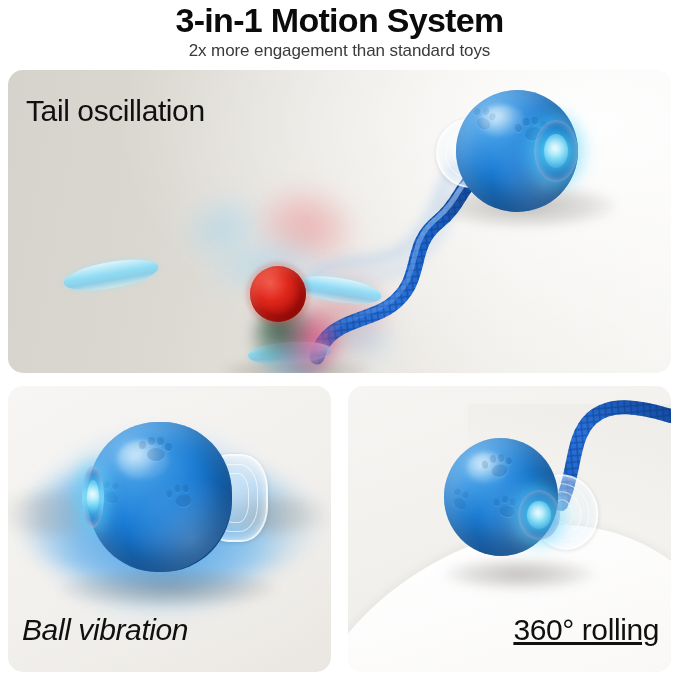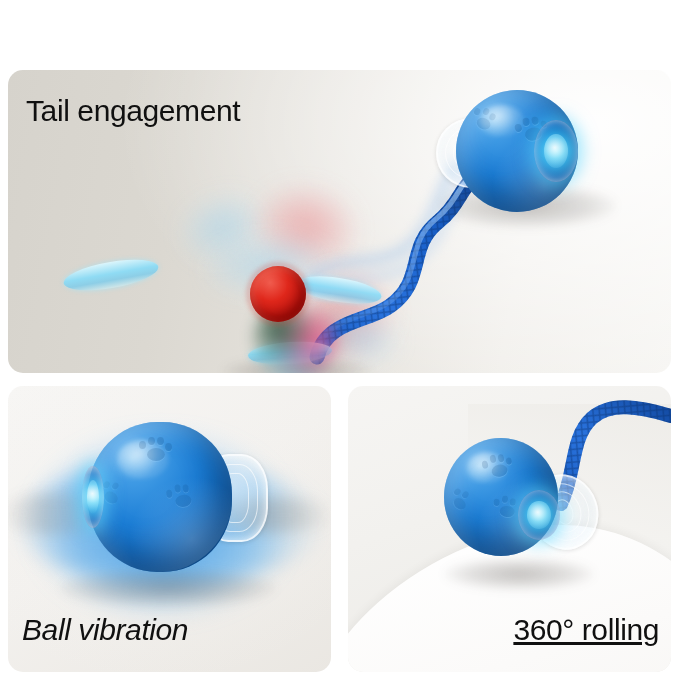--- a/index.html
+++ b/index.html
@@ -234,20 +234,22 @@
     position: absolute;
     filter: blur(7px);
     background: linear-gradient(90deg, rgba(150,148,145,0) 0%, rgba(140,138,135,0.42) 40%, rgba(150,148,145,0.30) 70%, rgba(160,158,155,0) 100%);
     border-radius: 50%;
   }
 </style>
 </head>
 <body>
 
 <div class="header">
+  <div class="title">3-in-1 Motion System</div>
+  <div class="subtitle">2x more engagement than standard toys</div>
 </div>
 
 <div class="panel" id="panel-tail">
 
   <div class="ghost ghost-blue" style="left:175px; top:128px; width:80px; height:60px; transform:rotate(-18deg);"></div>
   <div class="ghost ghost-pink" style="left:250px; top:118px; width:96px; height:78px; transform:rotate(12deg);"></div>
   <div class="ghost ghost-blue" style="left:200px; top:168px; width:118px; height:54px; transform:rotate(-6deg);"></div>
   <div class="ghost ghost-pink" style="left:296px; top:200px; width:86px; height:88px; transform:rotate(-10deg);"></div>
   <div class="ghost ghost-dark" style="left:268px; top:236px; width:72px; height:62px;"></div>
   <div class="ghost ghost-blue" style="left:316px; top:242px; width:72px; height:48px; transform:rotate(16deg);"></div>
@@ -323,21 +325,21 @@
         <div class="pad" style="left:17px;top:2px;  width:6px; height:7px;"></div>
       </div>
 
       <div class="lens" style="left:78px; top:30px; width:44px; height:62px;">
         <div class="lens-core"></div>
       </div>
     </div>
   </div>
 </div>
 
-<div class="caption" id="cap-tail" style="position:absolute; left:26px; top:94px;">Tail engagement</div>
+<div class="caption" id="cap-tail" style="position:absolute; left:26px; top:94px;">Tail oscillation</div>
 
 <div class="panel" id="panel-vibration">
 
   <div class="vib-streak" style="left:6px; top:78px; width:310px; height:118px;"></div>
   <div class="vib-blur vib-blur-core" style="left:34px; top:56px; width:238px; height:166px;"></div>
   <div class="vib-streak-gray" style="left:200px; top:112px; width:125px; height:34px;"></div>
   <div class="vib-streak-gray" style="left:-10px; top:108px; width:110px; height:40px; opacity:.7;"></div>
 
   <div class="shadow-blob" style="left:52px; top:182px; width:216px; height:40px;"></div>
 

